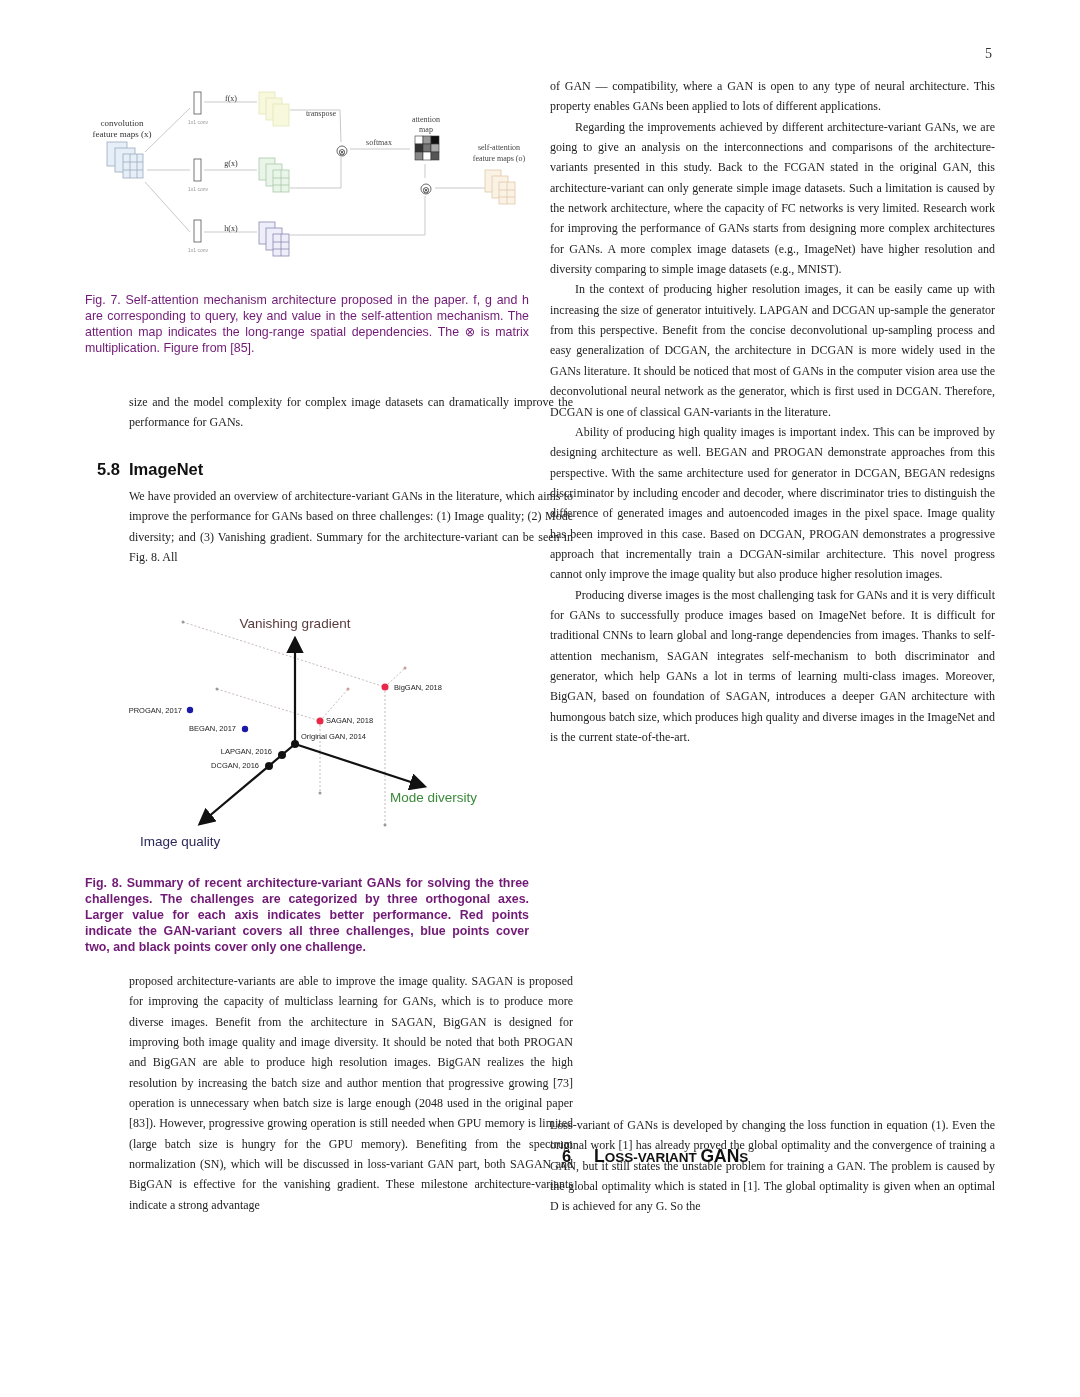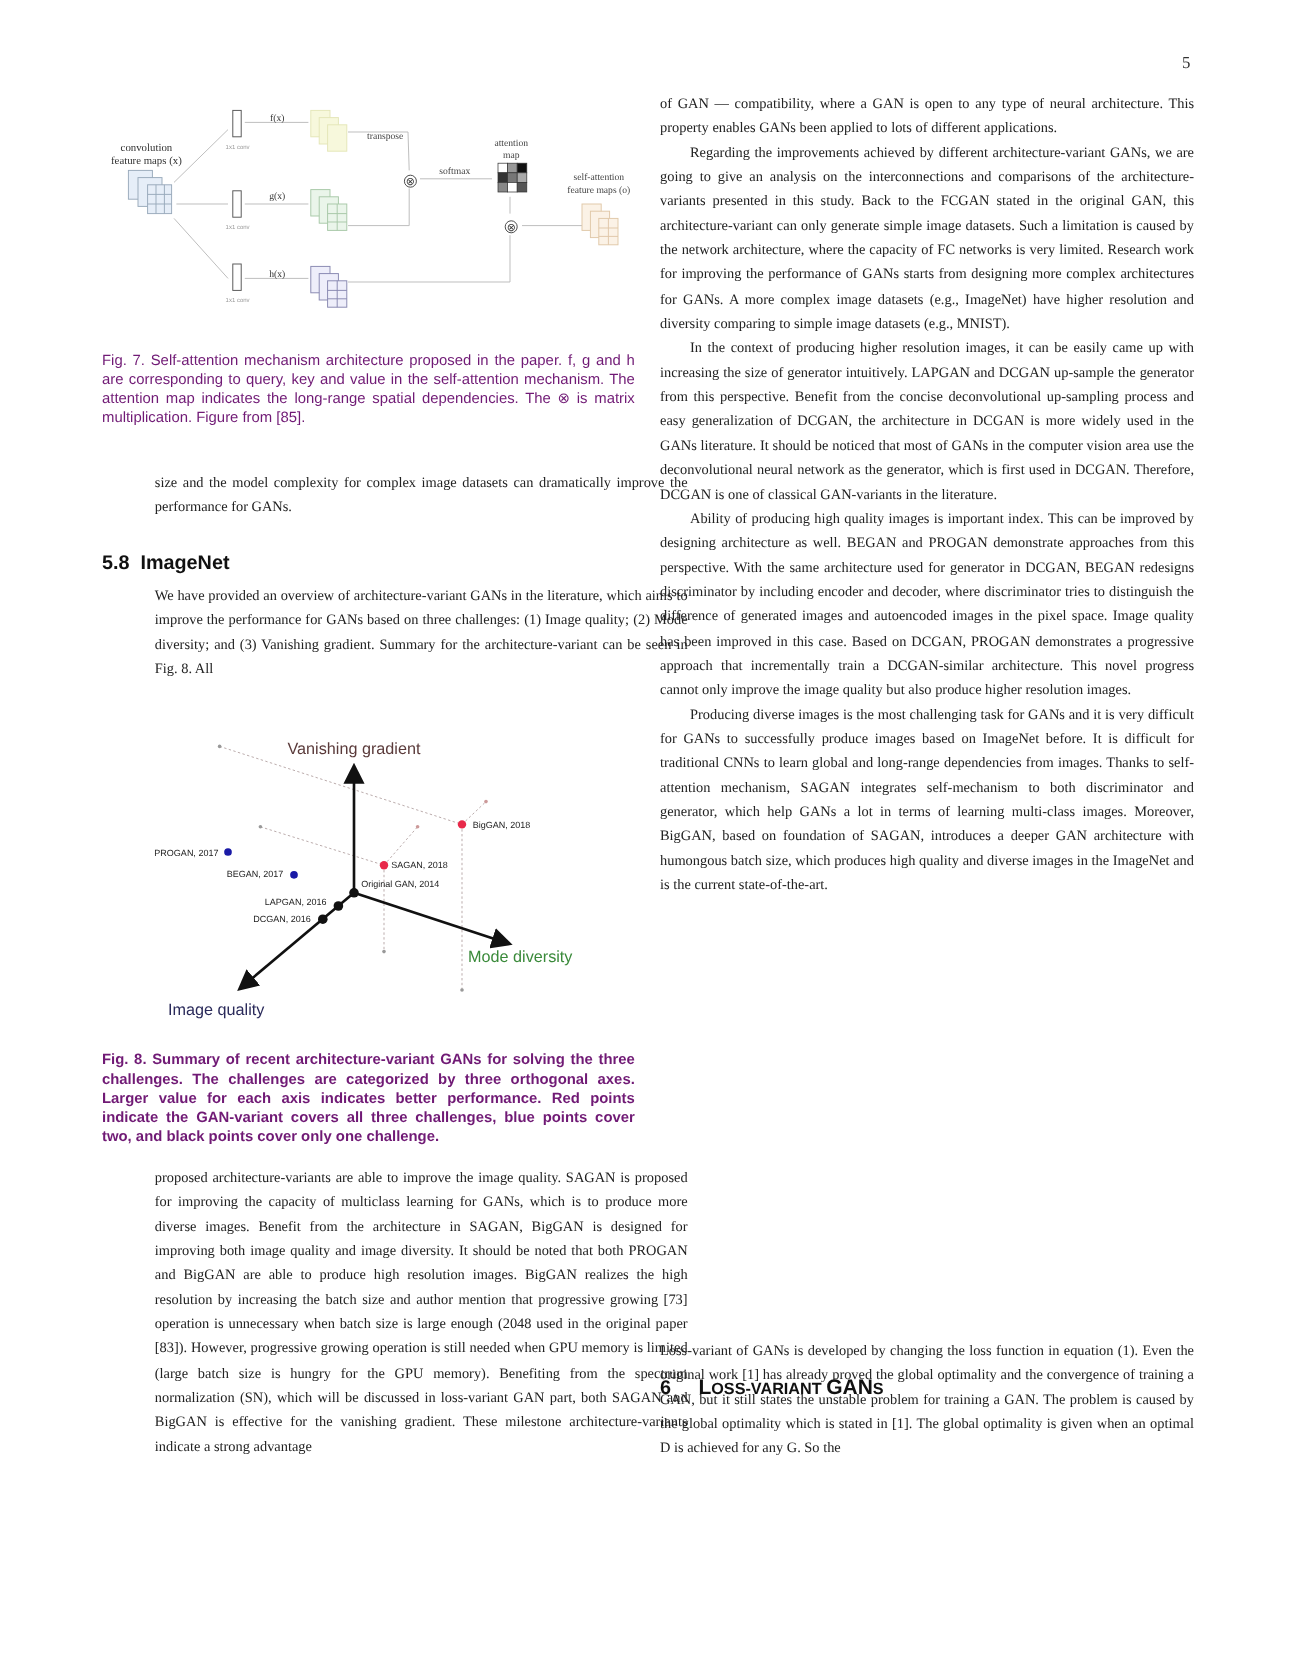--- a/index.html
+++ b/index.html
@@ -5,21 +5,21 @@
   html, body { margin: 0; padding: 0; background: #ffffff; }
   body { width: 1080px; height: 1397px; position: relative; overflow: hidden; color: #222; }
   .page-num { position: absolute; left: 985px; top: 46px; font-family: "Liberation Serif", serif; font-size: 14px; color: #333; }
   .col { position: absolute; font-family: "Liberation Serif", serif; font-size: 12px; line-height: 20.35px; text-align: justify; color: #222; }
   .col-left { left: 85px; width: 444px; margin-left: 44px; }
   .col-right { left: 550px; width: 445px; top: 76px; }
   .col p { margin: 0; }
   .indent { text-indent: 25px; }
   .caption { position: absolute; left: 85px; width: 444px; font-family: "Liberation Sans", sans-serif; font-size: 12.4px; line-height: 16px; text-align: justify; color: #701a75; }
   .sec-head { position: absolute; font-family: "Liberation Sans", sans-serif; font-weight: bold; font-size: 16.5px; color: #111; }
-  .sec-head .num { display: inline-block; width: 32px; }
+  .sec-head .num { display: inline-block; width: 32px; margin-left: 12px; }
   .sc-big { font-size: 17.5px; }
   .sc-small { font-size: 13.5px; }
   .figure { position: absolute; }
   svg text { font-family: "Liberation Sans", sans-serif; }
   .serif-t { font-family: "Liberation Serif", serif !important; }
   .block { position: absolute; }
 </style>
 </head>
 <body>
 

